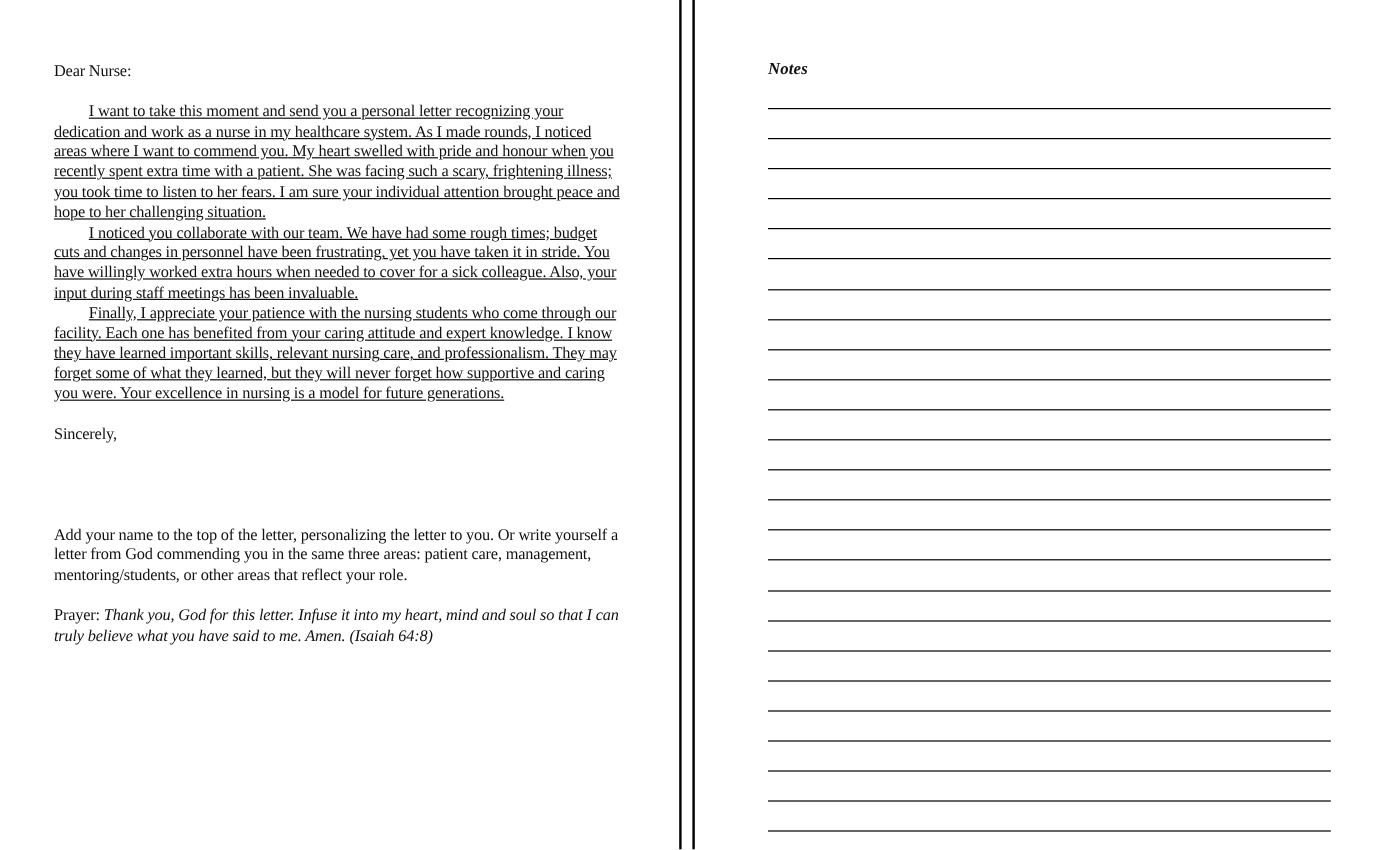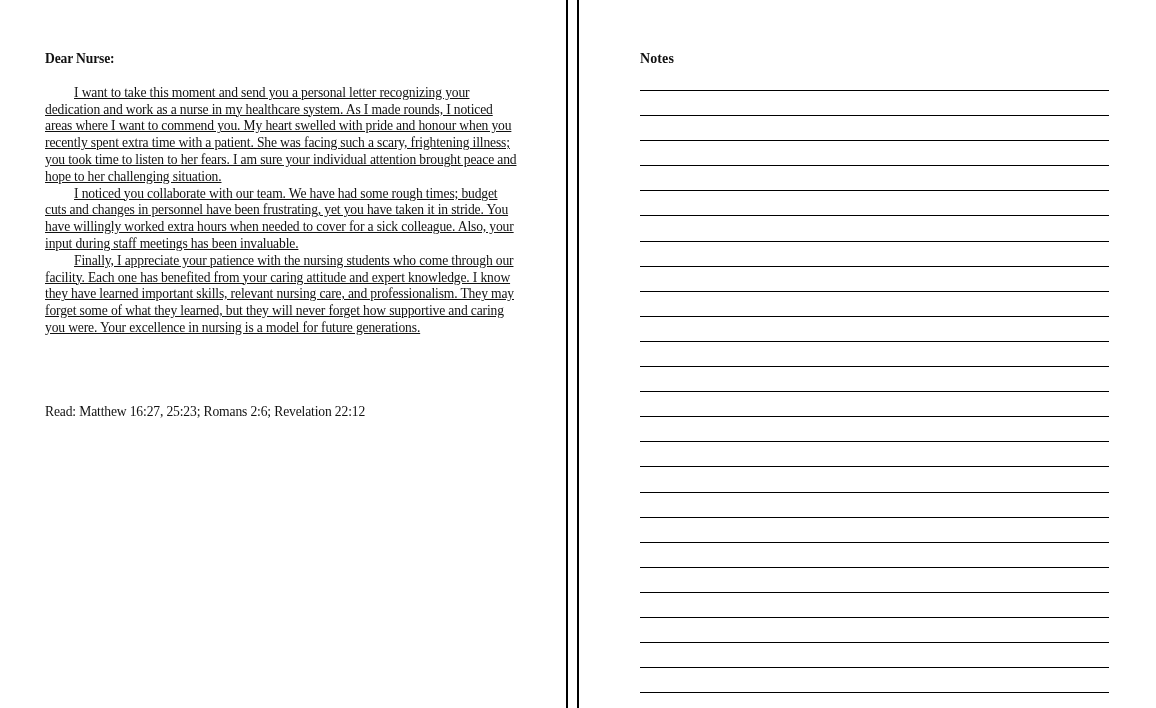--- a/index.html
+++ b/index.html
@@ -25,21 +25,21 @@
     .letter {
       position: absolute;
       left: 45px;
       top: 51px;
       width: 475px;
       font-size: 13.6px;
       line-height: 16.8px;
       letter-spacing: -0.15px;
     }
     .salutation {
-      font-weight: bold;
+      font-weight: normal;
       margin: 0 0 17px 0;
     }
     .body-para {
       margin: 0;
       text-indent: 29px;
       text-decoration: underline;
     }
     .block {
       margin: 0;
     }
@@ -62,20 +62,21 @@
       width: 576px;
       height: 708px;
     }
     .notes-title {
       position: absolute;
       left: 60px;
       top: 51px;
       font-size: 14px;
       font-weight: bold;
       letter-spacing: 0.1px;
+      font-style: italic;
     }
     .note-lines {
       position: absolute;
       left: 60px;
       top: 90px;
       width: 469px;
     }
     .note-line {
       height: 25.1px;
       box-sizing: border-box;
@@ -85,25 +86,27 @@
 </head>
 <body>
 
 <div class="page-left">
   <div class="letter">
     <p class="salutation">Dear Nurse:</p>
     <p class="body-para">I want to take this moment and send you a personal letter recognizing your dedication and work as a nurse in my healthcare system. As I made rounds, I noticed areas where I want to commend you. My heart swelled with pride and honour when you recently spent extra time with a patient. She was facing such a scary, frightening illness; you took time to listen to her fears. I am sure your individual attention brought peace and hope to her challenging situation.</p>
     <p class="body-para">I noticed you collaborate with our team. We have had some rough times; budget cuts and changes in personnel have been frustrating, yet you have taken it in stride. You have willingly worked extra hours when needed to cover for a sick colleague. Also, your input during staff meetings has been invaluable.</p>
     <p class="body-para">Finally, I appreciate your patience with the nursing students who come through our facility. Each one has benefited from your caring attitude and expert knowledge. I know they have learned important skills, relevant nursing care, and professionalism. They may forget some of what they learned, but they will never forget how supportive and caring you were. Your excellence in nursing is a model for future generations.</p>
     <div class="gap-1"></div>
+    <p class="block">Sincerely,</p>
     <div class="gap-2"></div>
     <div class="gap-1"></div>
-    <p class="block">Read: Matthew 16:27, 25:23; Romans 2:6; Revelation 22:12</p>
     <div class="gap-1"></div>
+    <p class="block">Add your name to the top of the letter, personalizing the letter to you. Or write yourself a letter from God commending you in the same three areas: patient care, management, mentoring/students, or other areas that reflect your role.</p>
     <div class="gap-1"></div>
+    <p class="block"><span>Prayer: </span><span class="italic">Thank you, God for this letter. Infuse it into my heart, mind and soul so that I can truly believe what you have said to me. Amen. (Isaiah 64:8)</span></p>
   </div>
 </div>
 
 <div class="divider a"></div>
 <div class="divider b"></div>
 
 <div class="page-right">
   <div class="notes-title">Notes</div>
   <div class="note-lines" id="note-lines">
       <div class="note-line"></div>

